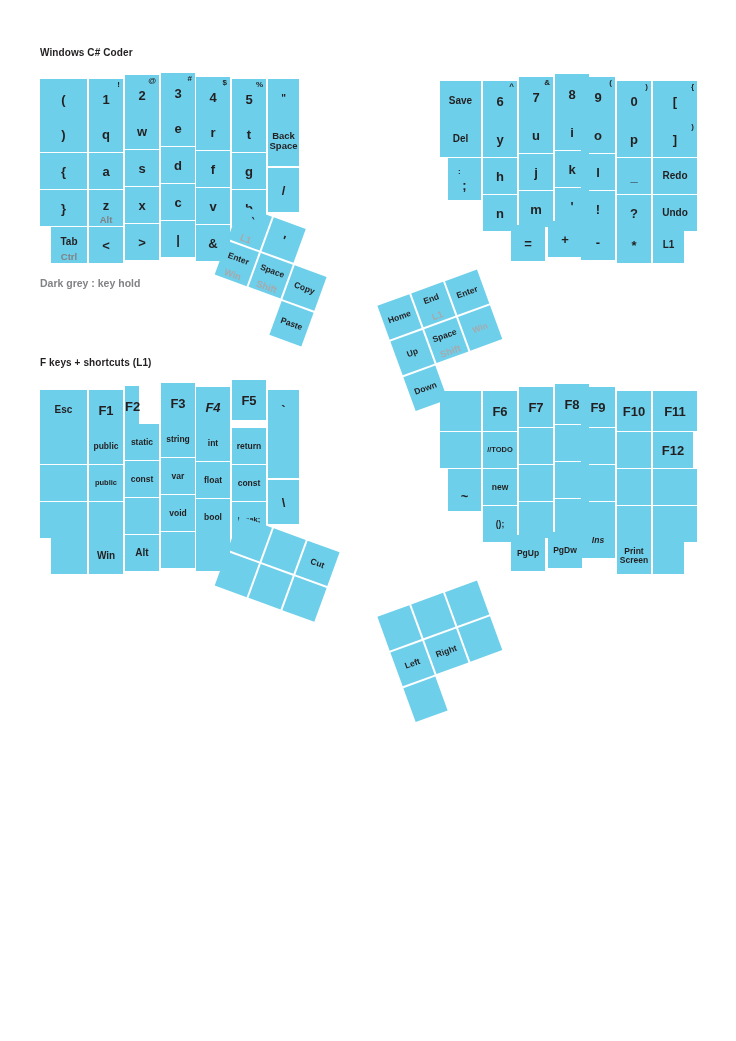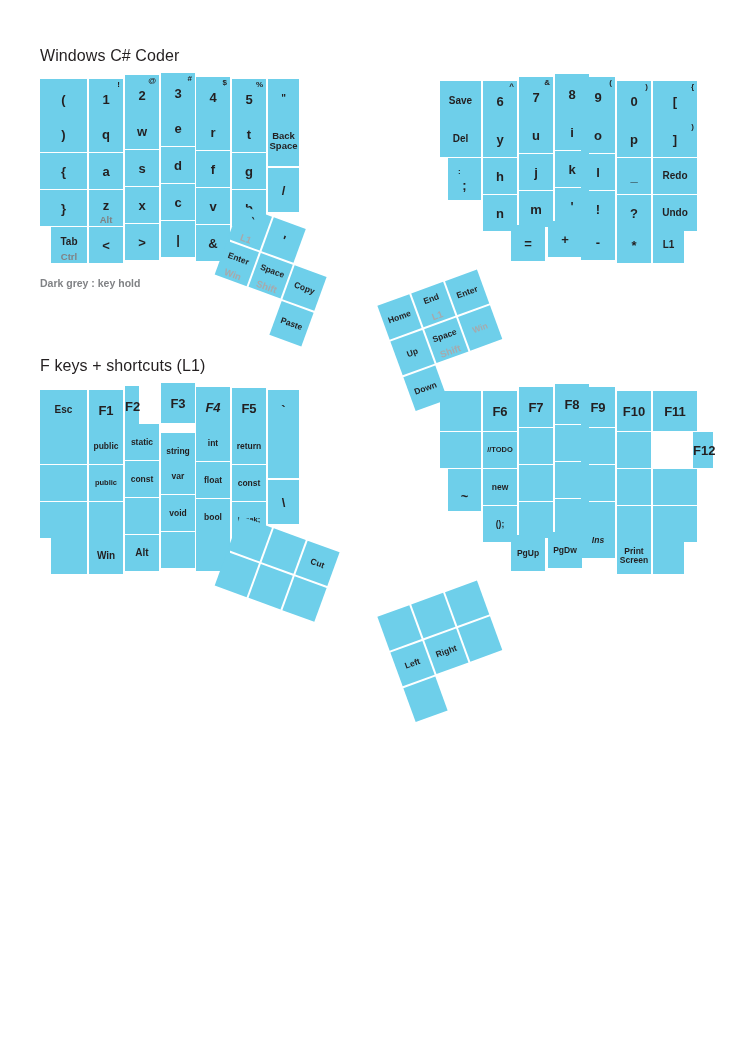--- a/index.html
+++ b/index.html
@@ -10,22 +10,22 @@
   body {
     width: 736px;
     height: 1041px;
     position: relative;
     font-family: "Liberation Sans", sans-serif;
     color: #231f20;
     overflow: hidden;
   }
   .layer-title {
     position: absolute;
-    font-size: 16px;
-    font-weight: normal;
+    font-size: 10px;
+    font-weight: bold;
     color: #231f20;
     letter-spacing: 0.1px;
     white-space: nowrap;
   }
   .note {
     position: absolute;
     font-size: 10.5px;
     font-weight: bold;
     color: #808285;
     white-space: nowrap;
@@ -375,37 +375,37 @@
   </div>
   <div class="key" style="left:125px; top:386px; width:14px; height:40px;">
     <span class="lbl main">F2</span>
   </div>
   <div class="key" style="left:161px; top:383px; width:34px; height:40px;">
     <span class="lbl main">F3</span>
   </div>
   <div class="key" style="left:196px; top:387px; width:34px; height:40px;font-style:italic;">
     <span class="lbl main">F4</span>
   </div>
-  <div class="key" style="left:232px; top:388px; width:34px; height:40px;padding-left:27px;">
+  <div class="key" style="left:232px; top:380px; width:34px; height:40px;padding-left:27px;">
     <span class="lbl main">F5</span>
   </div>
   <div class="key" style="left:268px; top:390px; width:31px; height:40px;">
     <span class="lbl main">`</span>
   </div>
 
   <div class="key" style="left:40px; top:428px; width:47px; height:36px;">
     <span class="lbl main tiny"></span>
   </div>
   <div class="key" style="left:89px; top:428px; width:34px; height:36px;">
     <span class="lbl main tiny">public</span>
   </div>
   <div class="key" style="left:125px; top:424px; width:34px; height:36px;">
     <span class="lbl main tiny">static</span>
   </div>
-  <div class="key" style="left:161px; top:433px; width:34px; height:36px;">
+  <div class="key" style="left:161px; top:421px; width:34px; height:36px;">
     <span class="lbl main tiny">string</span>
   </div>
   <div class="key" style="left:196px; top:425px; width:34px; height:36px;">
     <span class="lbl main tiny">int</span>
   </div>
   <div class="key" style="left:232px; top:428px; width:34px; height:36px;">
     <span class="lbl main tiny">return</span>
   </div>
   <div class="key" style="left:268px; top:428px; width:31px; height:50px;">
     <span class="lbl main tiny"></span>
@@ -525,21 +525,21 @@
   </div>
   <div class="key" style="left:555px; top:425px; width:34px; height:36px;">
     <span class="lbl main tiny"></span>
   </div>
   <div class="key" style="left:581px; top:428px; width:34px; height:36px;">
     <span class="lbl main tiny"></span>
   </div>
   <div class="key" style="left:617px; top:432px; width:34px; height:36px;">
     <span class="lbl main tiny"></span>
   </div>
-  <div class="key" style="left:653px; top:432px; width:20px; height:36px;margin-left:40px;">
+  <div class="key" style="left:653px; top:432px; width:40px; height:36px;">
     <span class="lbl main">F12</span>
   </div>
 
   <div class="key" style="left:448px; top:469px; width:33px; height:42px;">
     <span class="lbl main" style="top:64%;">~</span>
   </div>
   <div class="key" style="left:483px; top:469px; width:34px; height:36px;">
     <span class="lbl main tiny">new</span>
   </div>
   <div class="key" style="left:519px; top:465px; width:34px; height:36px;">

